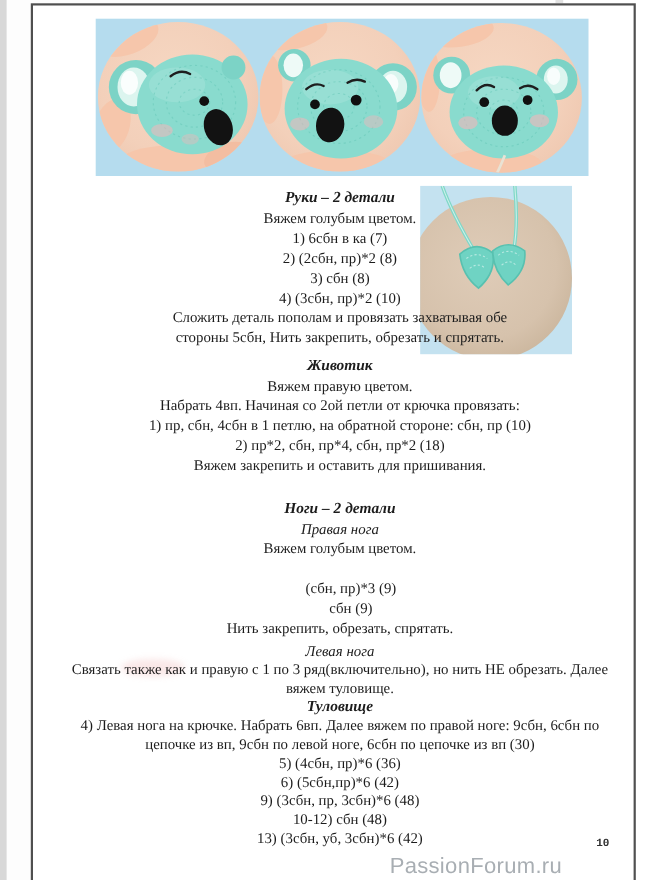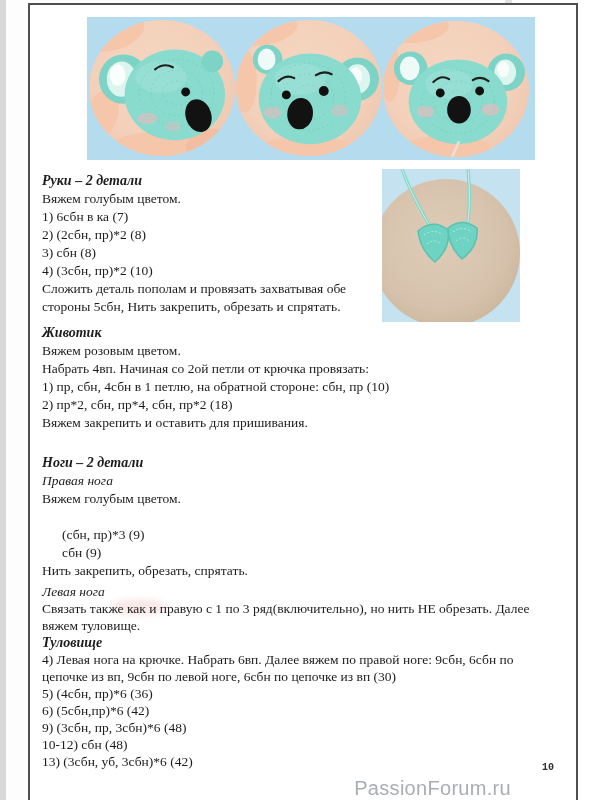--- a/index.html
+++ b/index.html
@@ -1,18 +1,18 @@
 <!DOCTYPE html>
 <html style="--banner-bg: #b5dcee; --photo-circle: #f3d0ba; --yarn-mint: #89dbce; --yarn-mint-dark: #5fc4b4; --ear-inner: #dcf5ef; --arms-bg: #c4e2f0; --arms-circle: #d6c2ac; --text: #1c1c1c; --frame: #4f4f4f; --watermark: #9aa0a6;"><head>
 <meta charset="utf-8">
 <style>
   html,body{margin:0;padding:0;}
   body{width:610px;height:800px;overflow:hidden;background:#ffffff;
        font-family:"Liberation Serif","DejaVu Serif",serif;color:var(--text,#1c1c1c);}
-  .outer{position:relative;width:512px;height:800px;background:#fdfdfd;}
+  .outer{position:relative;width:512px;height:800px;background:#fdfdfd;text-align:center;}
   .strip-left{position:absolute;left:0;top:0;width:6px;height:800px;background:#d8d8d8;}
   .strip-right{position:absolute;right:0;top:0;width:7px;height:800px;background:#e2e2e2;}
   .frame{position:absolute;left:28px;top:3px;width:550px;height:810px;
          border:2px solid var(--frame,#4f4f4f);background:#ffffff;box-sizing:border-box;}
   
   .banner{position:absolute;left:57px;top:12px;width:448px;height:143px;background:var(--banner-bg,#b5dcee);}
   .photo-circle{position:absolute;width:146px;height:136px;border-radius:50%;
                 background:radial-gradient(circle at 45% 40%, #f6d7c2 0%, var(--photo-circle,#f3d0ba) 55%, #ecc2a9 100%);
                 overflow:hidden;}
   .c1{left:2px;top:3px;} .c2{left:149px;top:3px;} .c3{left:296px;top:4px;}
@@ -162,21 +162,21 @@
         <div class="line body">Вяжем голубым цветом.</div>
         <div class="line body">1) 6сбн в ка (7)</div>
         <div class="line body">2) (2сбн, пр)*2 (8)</div>
         <div class="line body">3) сбн (8)</div>
         <div class="line body">4) (3сбн, пр)*2 (10)</div>
         <div class="line body">Сложить деталь пополам и провязать захватывая обе</div>
         <div class="line body">стороны 5сбн, Нить закрепить, обрезать и спрятать.</div>
       </section>
     <section class="sec sec-belly">
         <div class="line heading">Животик</div>
-        <div class="line body">Вяжем розовым цветом.</div>
+        <div class="line body">Вяжем правую цветом.</div>
         <div class="line body">Набрать 4вп. Начиная со 2ой петли от крючка провязать:</div>
         <div class="line body">1) пр, сбн, 4сбн в 1 петлю, на обратной стороне: сбн, пр (10)</div>
         <div class="line body">2) пр*2, сбн, пр*4, сбн, пр*2 (18)</div>
         <div class="line body">Вяжем закрепить и оставить для пришивания.</div>
       </section>
     <section class="sec sec-legs">
         <div class="line heading">Ноги – 2 детали</div>
         <div class="line italic">Правая нога</div>
         <div class="line body">Вяжем голубым цветом.</div>
         <div class="line blank">&nbsp;</div>

